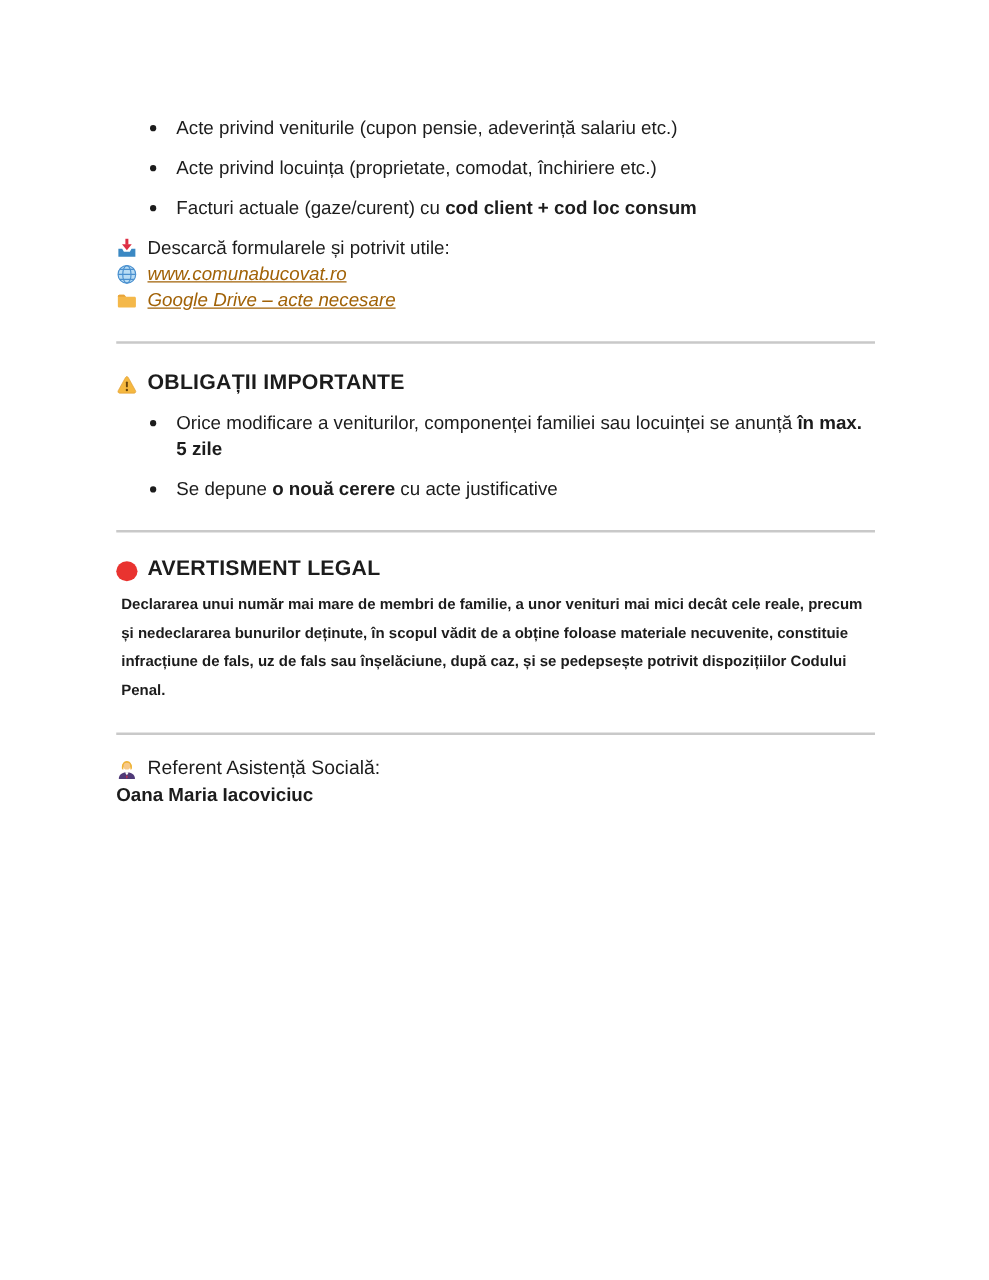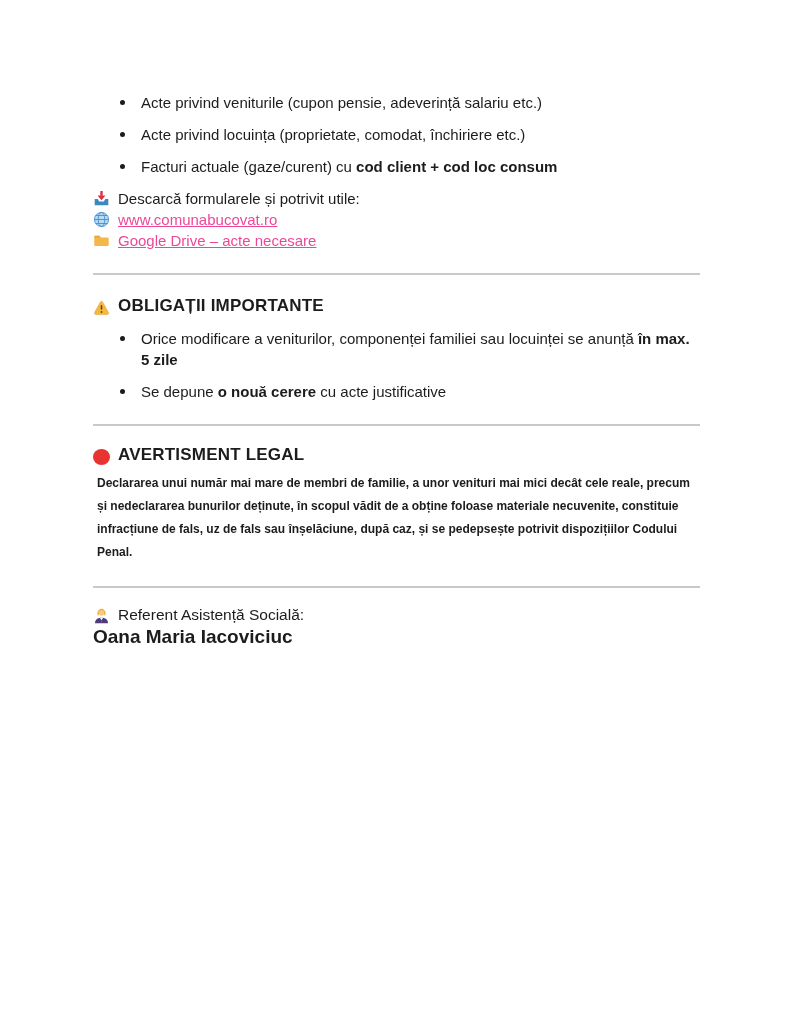--- a/index.html
+++ b/index.html
@@ -59,23 +59,24 @@
     width: 17px;
     height: 17px;
     flex: 0 0 auto;
     align-items: center;
     justify-content: center;
   }
   .downloads { margin-top: 10px; }
   .downloads .icon-row { height: 21px; }
 
   a.doc-link {
-    color: #ec4899;
+    color: #a16207;
     text-decoration: underline;
     cursor: pointer;
+    font-style: italic;
   }
 
   hr.divider {
     border: none;
     height: 2px;
     background: #c9c9c9;
     margin: 22px 0 0 0;
   }
 
   h2.section-heading {
@@ -106,21 +107,21 @@
     margin: 7px 0 0 4px;
   }
 
   .signature { margin-top: 16px; }
   .signature .icon-row {
     font-size: 15.5px;
     font-weight: 400;
     line-height: 22px;
   }
   .signature .sig-name {
-    font-size: 19px;
+    font-size: 15px;
     font-weight: 700;
     line-height: 22px;
   }
 </style>
 </head>
 <body>
 
 <div class="page">
 
   <ul class="bullets doc-list">

